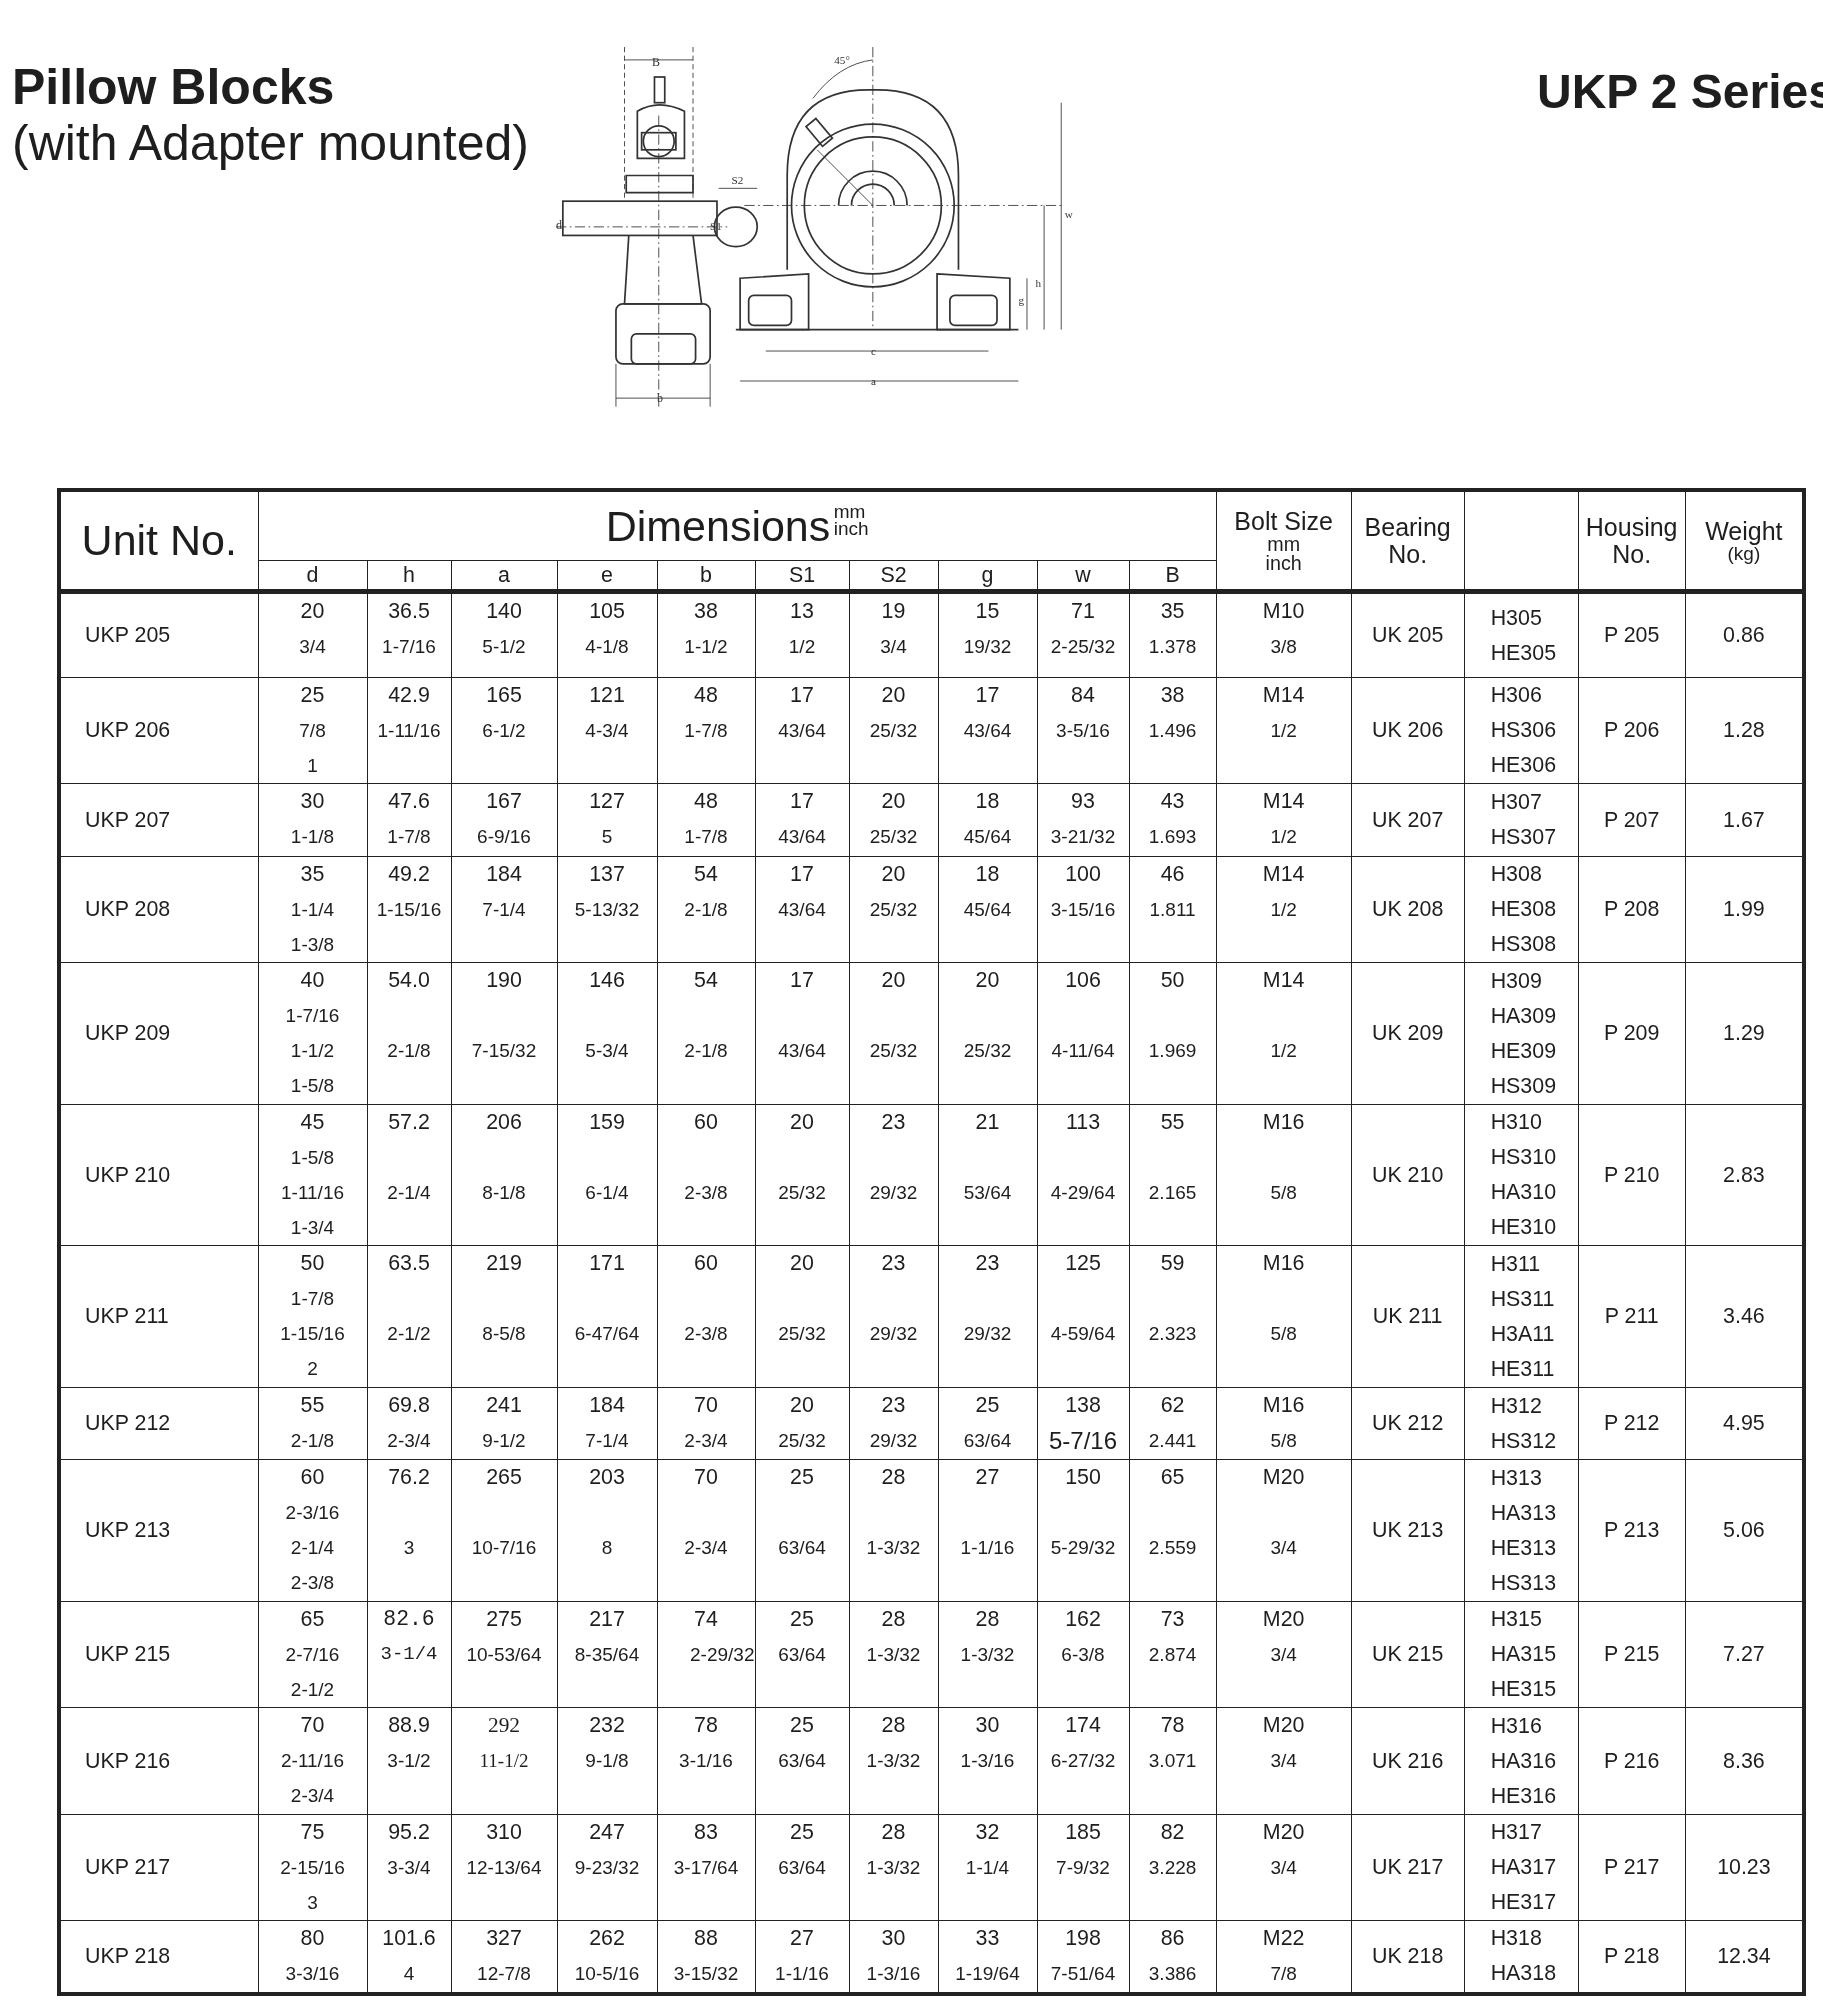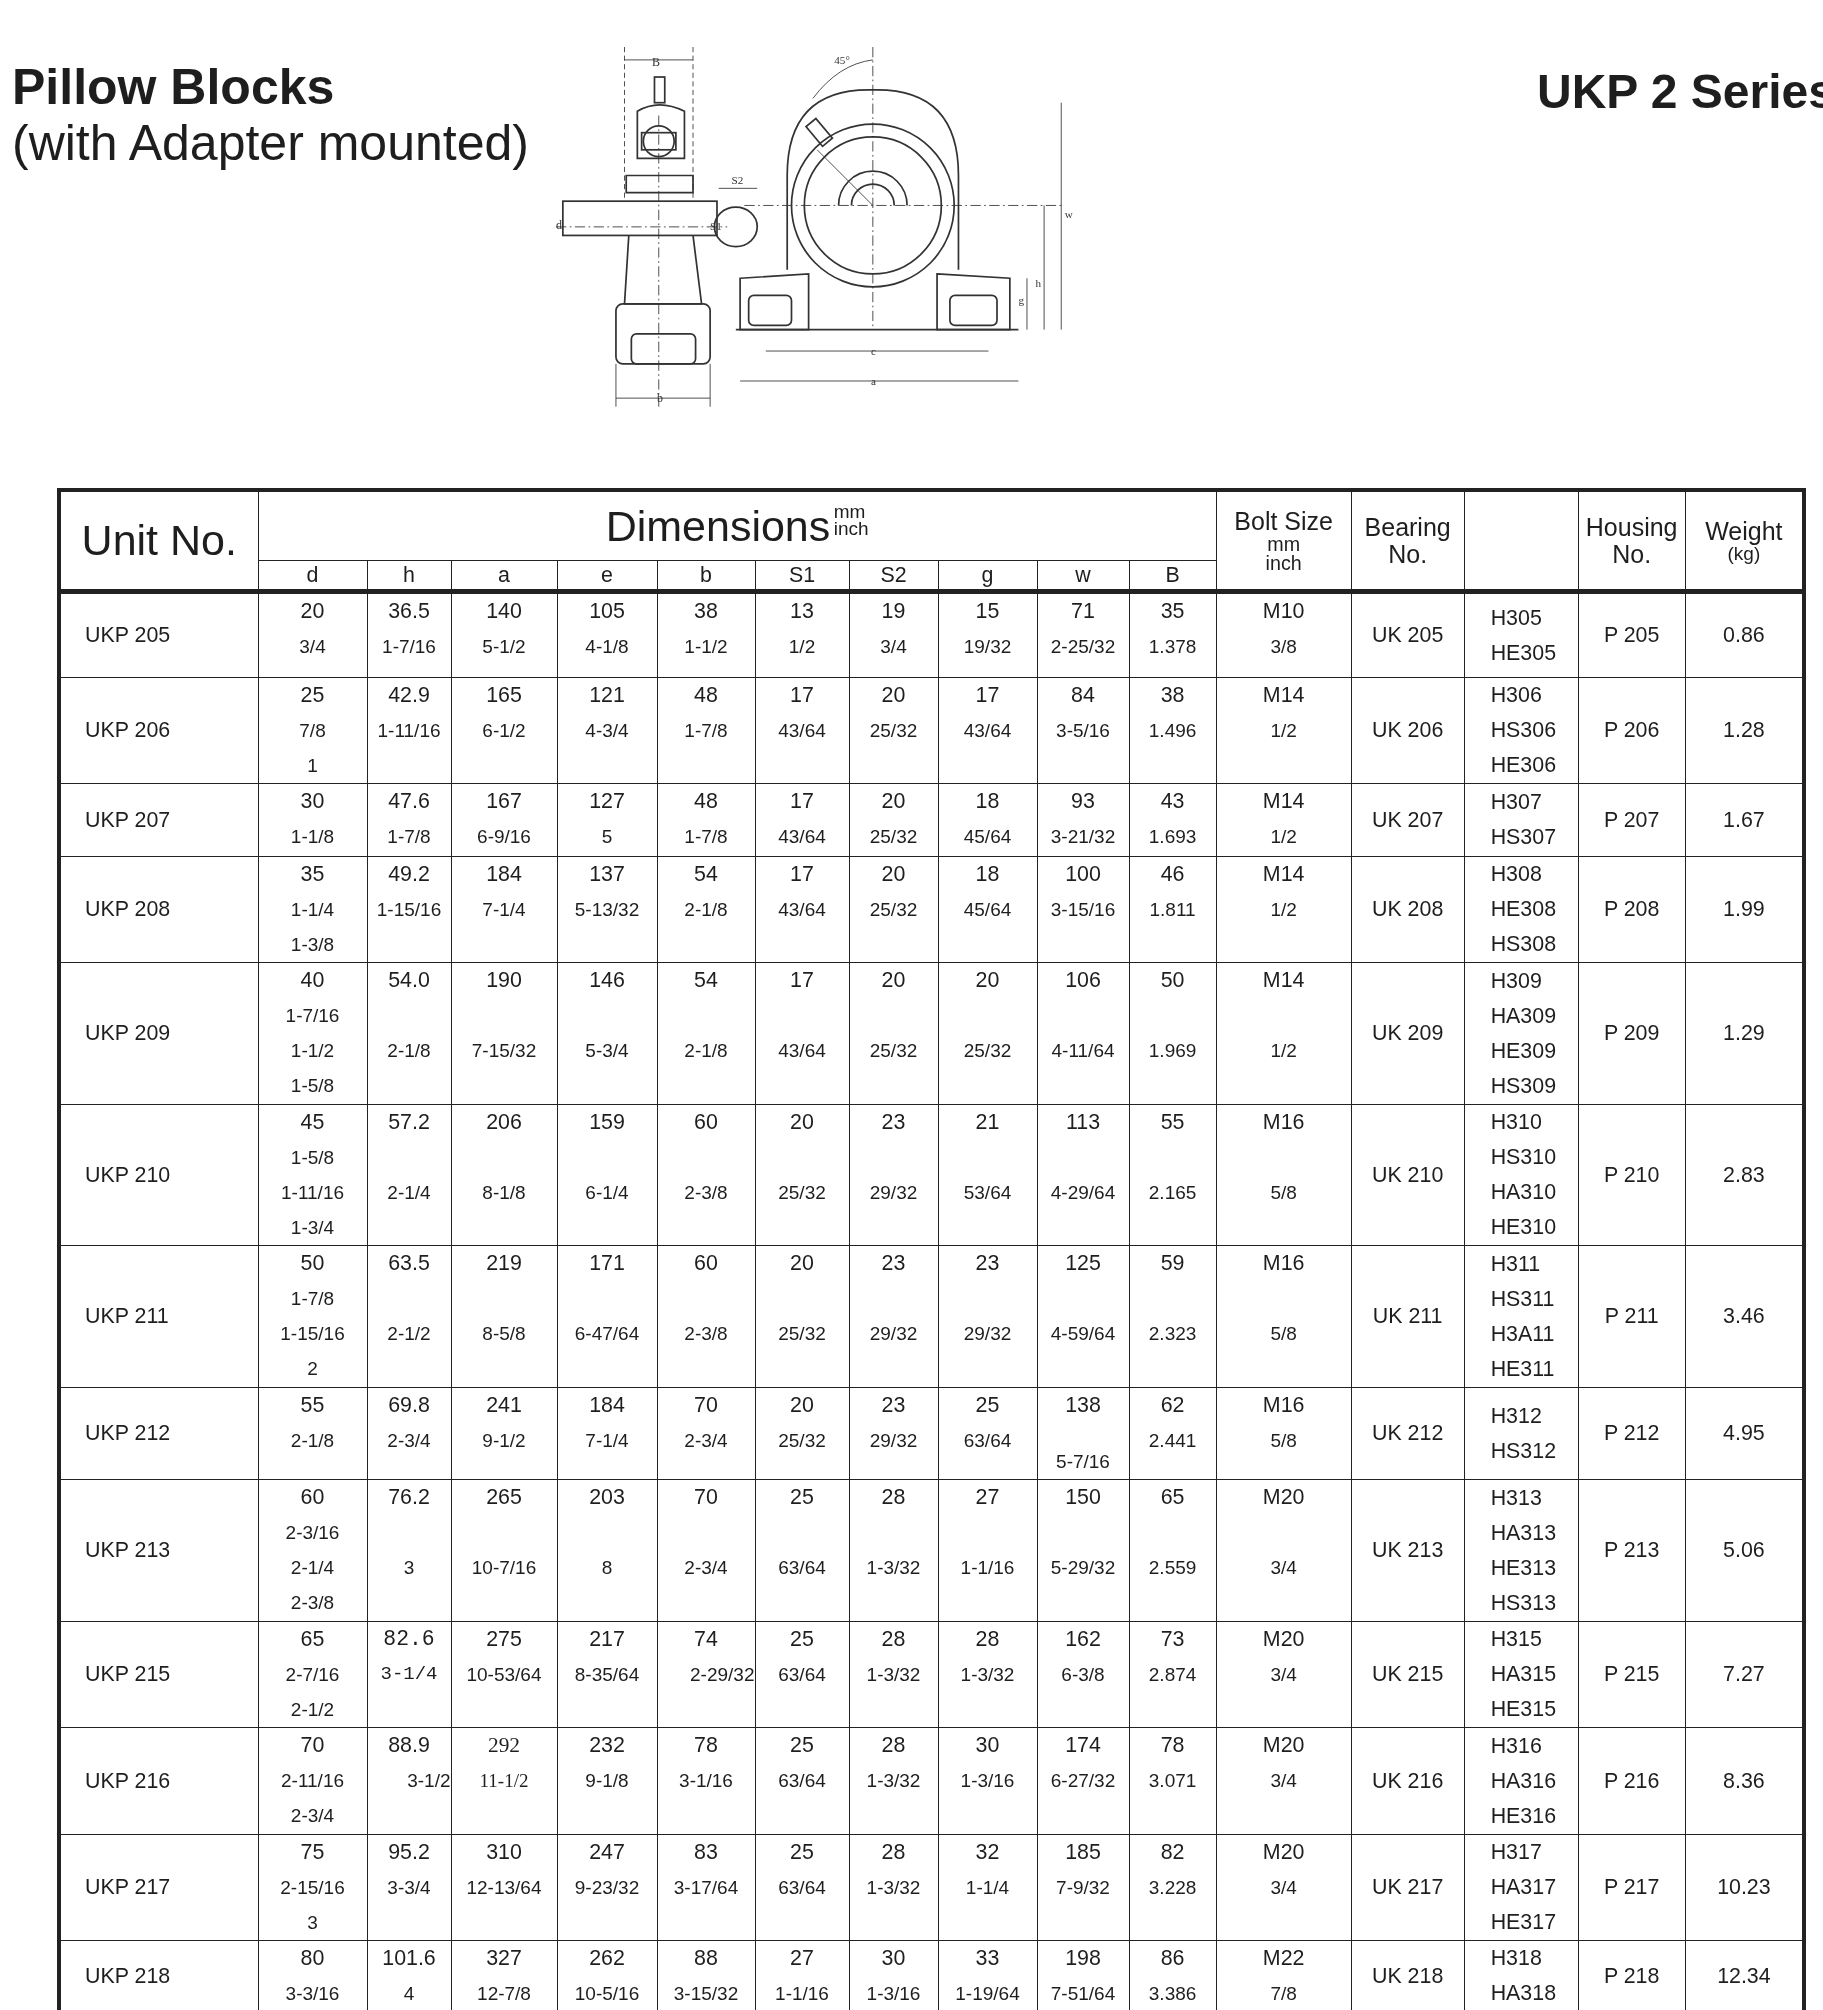--- a/index.html
+++ b/index.html
@@ -658,21 +658,21 @@
         <td class="cell" style="vertical-align: top;">
           <div class="line">23</div>
           <div class="line" style="font-size: 19px;">29/32</div>
         </td>
         <td class="cell" style="vertical-align: top;">
           <div class="line">25</div>
           <div class="line" style="font-size: 19px;">63/64</div>
         </td>
         <td class="cell" style="vertical-align: top;">
           <div class="line">138</div>
-          <div class="line" style="font-size: 19px; margin-top: 21px;">5-7/16</div>
+          <div class="line" style="font-size: 24px;">5-7/16</div>
         </td>
         <td class="cell" style="vertical-align: top;">
           <div class="line">62</div>
           <div class="line" style="font-size: 19px;">2.441</div>
         </td>
         <td class="cell" style="vertical-align: top;">
           <div class="line">M16</div>
           <div class="line" style="font-size: 19px;">5/8</div>
         </td>
         <td class="cell bold">UK 212</td>
@@ -829,21 +829,21 @@
       </tr>
       <tr style="height: 107px;">
         <td class="unit">UKP 216</td>
         <td class="cell" style="vertical-align: top;">
           <div class="line">70</div>
           <div class="line" style="font-size: 19px;">2-11/16</div>
           <div class="line" style="font-size: 19px;">2-3/4</div>
         </td>
         <td class="cell" style="vertical-align: top;">
           <div class="line">88.9</div>
-          <div class="line" style="font-size: 19px; text-align: right;">3-1/2</div>
+          <div class="line" style="font-size: 19px;">3-1/2</div>
           <div class="line"></div>
         </td>
         <td class="cell" style="vertical-align: top; font-family: Liberation Serif, serif;">
           <div class="line">292</div>
           <div class="line" style="font-size: 19px;">11-1/2</div>
           <div class="line"></div>
         </td>
         <td class="cell" style="vertical-align: top;">
           <div class="line">232</div>
           <div class="line" style="font-size: 19px;">9-1/8</div>

